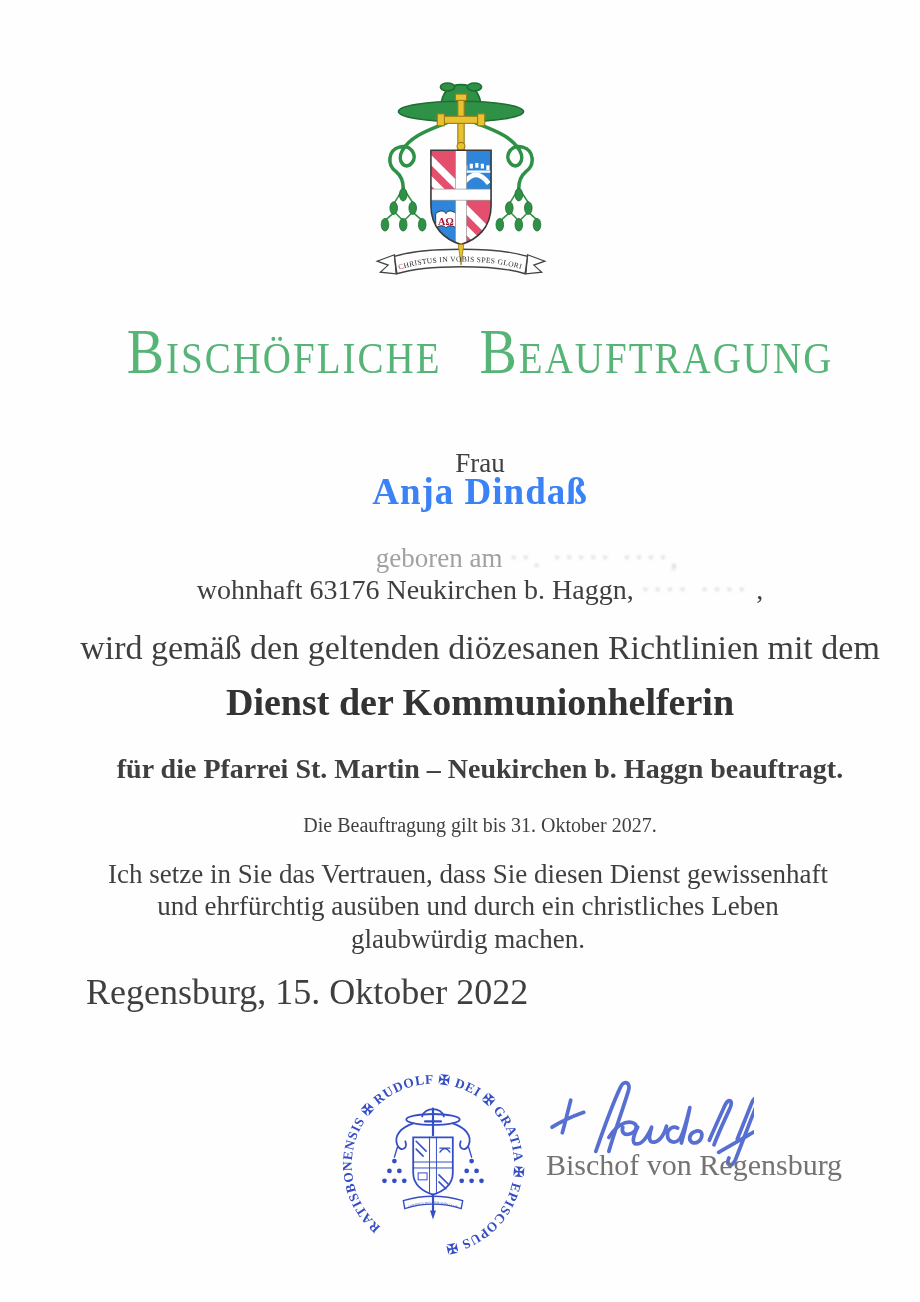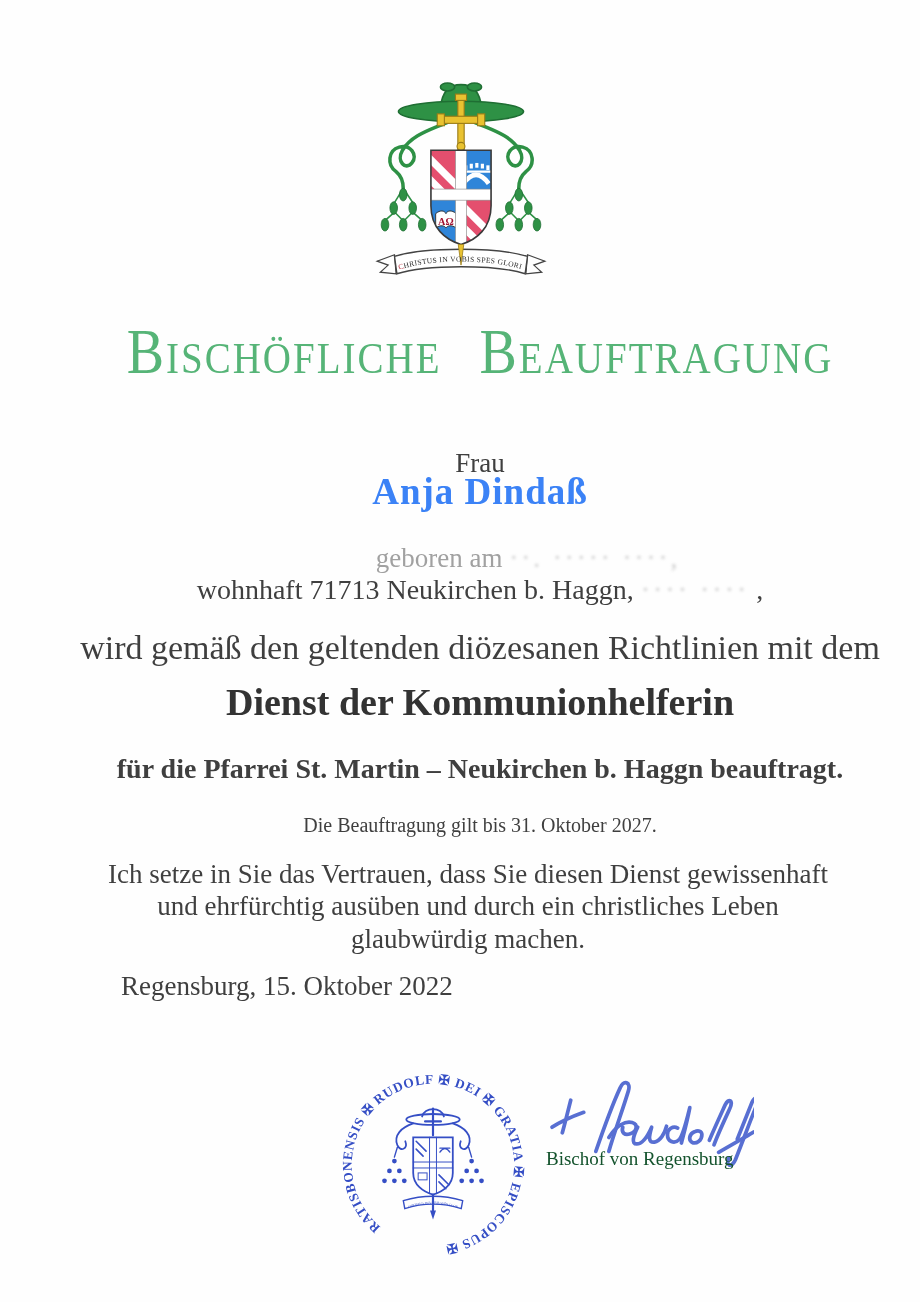--- a/index.html
+++ b/index.html
@@ -21,26 +21,26 @@
   }
   .l-frau  { top:448px; font-size:27px;text-align:center; }
   .l-name  { top:470px; font-size:37px; font-weight:bold; color:#3b82f6; letter-spacing:1px; }
   .l-born  { top:543px; font-size:27px;margin-left:48px; }
   .l-res   { top:574px; font-size:28px; }
   .l-intro { top:629px; font-size:34px; }
   .l-serv  { top:680px; font-size:38px; font-weight:bold; color:#333; }
   .l-par   { top:753px; font-size:28px;font-weight:bold; }
   .l-val   { top:814px; font-size:20px; }
   .l-trust { top:858px; left:86px; width:764px; font-size:27px; line-height:1.2; text-align:center; }
-  .l-date  { top:971px; left:86px; font-size:27px; text-align:left;margin-left:35px; }
+  .l-date  { top:971px; left:86px; font-size:36px; text-align:left; }
   .faded1 { color:#8a8a8a; opacity:.8; filter:blur(0.7px); }
   .faded2 { color:#9a9a9a; opacity:.5; filter:blur(1.4px); letter-spacing:3px; }
   .seal-svg { position:absolute; left:334px; top:1066px; width:198px; height:198px; opacity:.95; }
   .sig-svg  { position:absolute; left:540px; top:1074px; width:214px; height:98px; }
-  .l-signer { top:1148px; left:546px; font-size:19px; text-align:left; color:#14532d; }
+  .l-signer { top:1148px; left:546px; font-size:30px; text-align:left; color:#737373; }
   .sr-only { position:absolute; width:1px; height:1px; overflow:hidden; clip:rect(0 0 0 0); white-space:nowrap; }
   svg text { font-family:"Liberation Serif", serif; }
 </style>
 </head>
 <body>
 
 <div class="page">
 
   <svg class="crest-svg" viewBox="0 0 240 262">
 
@@ -148,21 +148,21 @@
 
   <div class="doc-title">Bischöfliche Beauftragung</div>
 
   <div class="abs center l-frau">Frau</div>
   <div class="abs center l-name">Anja Dindaß</div>
   <div class="abs center l-born">
     <span class="faded1">geboren am</span>
     <span class="faded2">··. ····· ····,</span>
   </div>
   <div class="abs center l-res">
-    <span>wohnhaft 71713 Neukirchen b. Haggn,</span>
+    <span>wohnhaft 63176 Neukirchen b. Haggn,</span>
     <span class="faded2">···· ····</span>
     <span>,</span>
   </div>
 
   <div class="abs center l-intro">wird gemäß den geltenden diözesanen Richtlinien mit dem</div>
   <div class="abs center l-serv">Dienst der Kommunionhelferin</div>
   <div class="abs center l-par">für die Pfarrei St. Martin – Neukirchen b. Haggn beauftragt.</div>
   <div class="abs center l-val">Die Beauftragung gilt bis 31. Oktober 2027.</div>
   <div class="abs l-trust">Ich setze in Sie das Vertrauen, dass Sie diesen Dienst gewissenhaft und ehrfürchtig ausüben und durch ein christliches Leben glaubwürdig machen.</div>
   <div class="abs l-date">Regensburg, 15. Oktober 2022</div>

